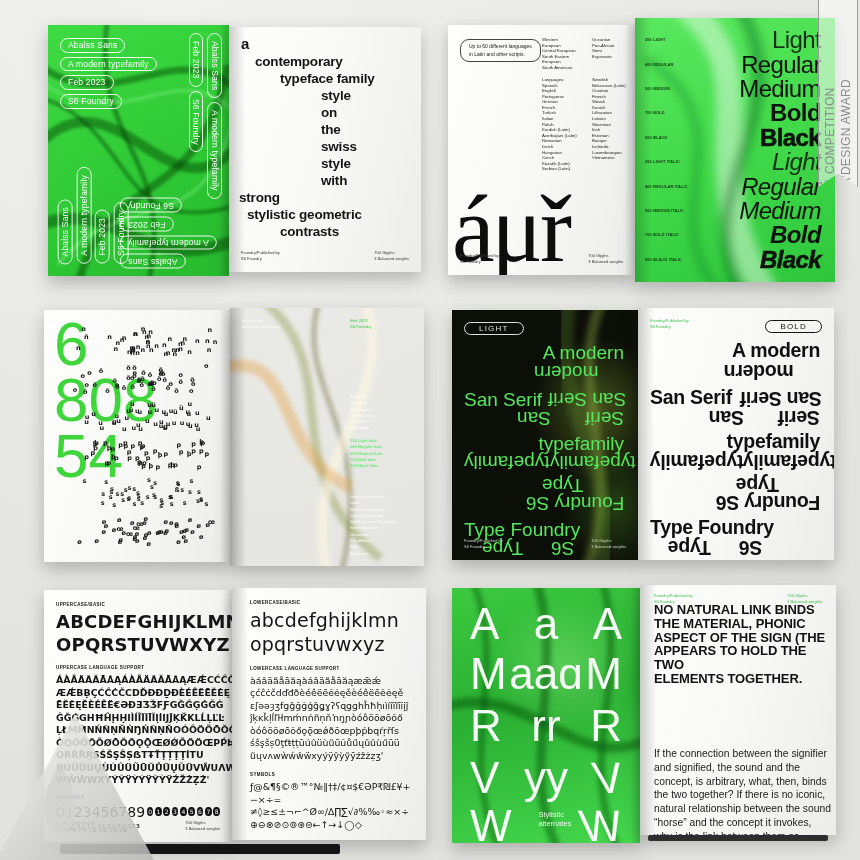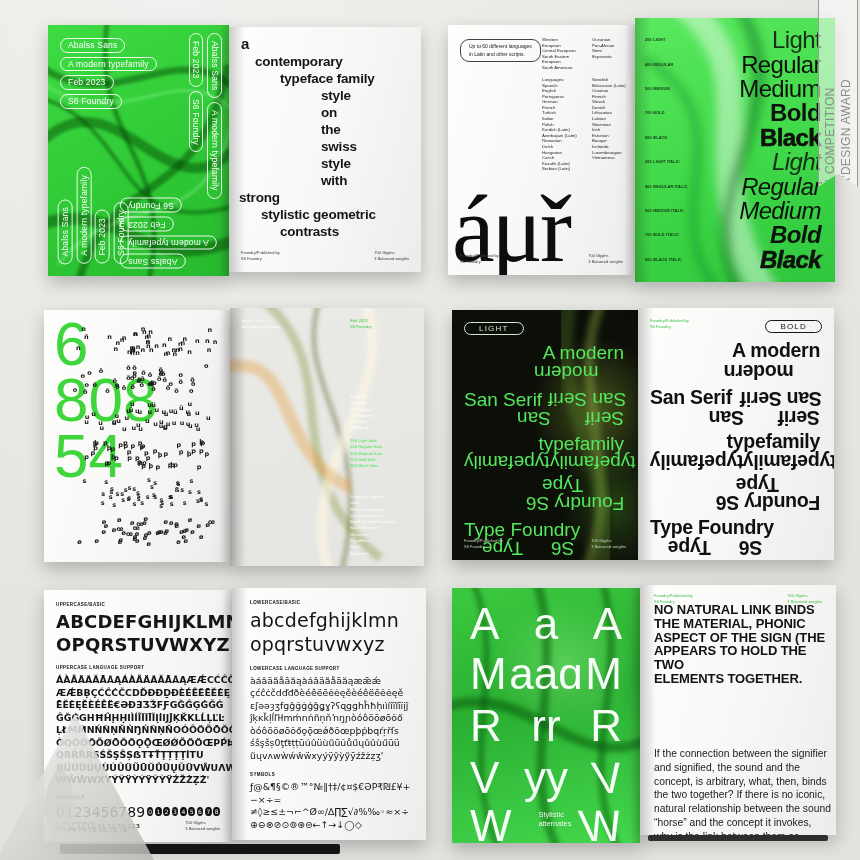--- a/index.html
+++ b/index.html
@@ -154,21 +154,21 @@
     <div class="intro-lines" id="intro-lines">
         <div class="intro-line" style="margin-left: 26px;">contemporary</div>
         <div class="intro-line" style="margin-left: 51px;">typeface family</div>
         <div class="intro-line" style="margin-left: 92px;">style</div>
         <div class="intro-line" style="margin-left: 92px;">on</div>
         <div class="intro-line" style="margin-left: 92px;">the</div>
         <div class="intro-line" style="margin-left: 92px;">swiss</div>
         <div class="intro-line" style="margin-left: 92px;">style</div>
         <div class="intro-line" style="margin-left: 92px;">with</div>
         <div class="intro-line" style="margin-left: 10px;">strong</div>
-        <div class="intro-line" style="margin-left: 32px;">stylistic geometric</div>
+        <div class="intro-line" style="margin-left: 18px;">stylistic geometric</div>
         <div class="intro-line" style="margin-left: 51px;">contrasts</div>
       </div>
     <div class="ft lt">Foundry/Published by
 S6 Foundry</div>
     <div class="ft rt">700 Glyphs
 3 Balanced weights</div>
   </div>
 
   <div class="page paper pg-left" style="left:448px;top:25px;width:187px;height:250px;">
     <div class="lang-pill">Up to 60 different languages

